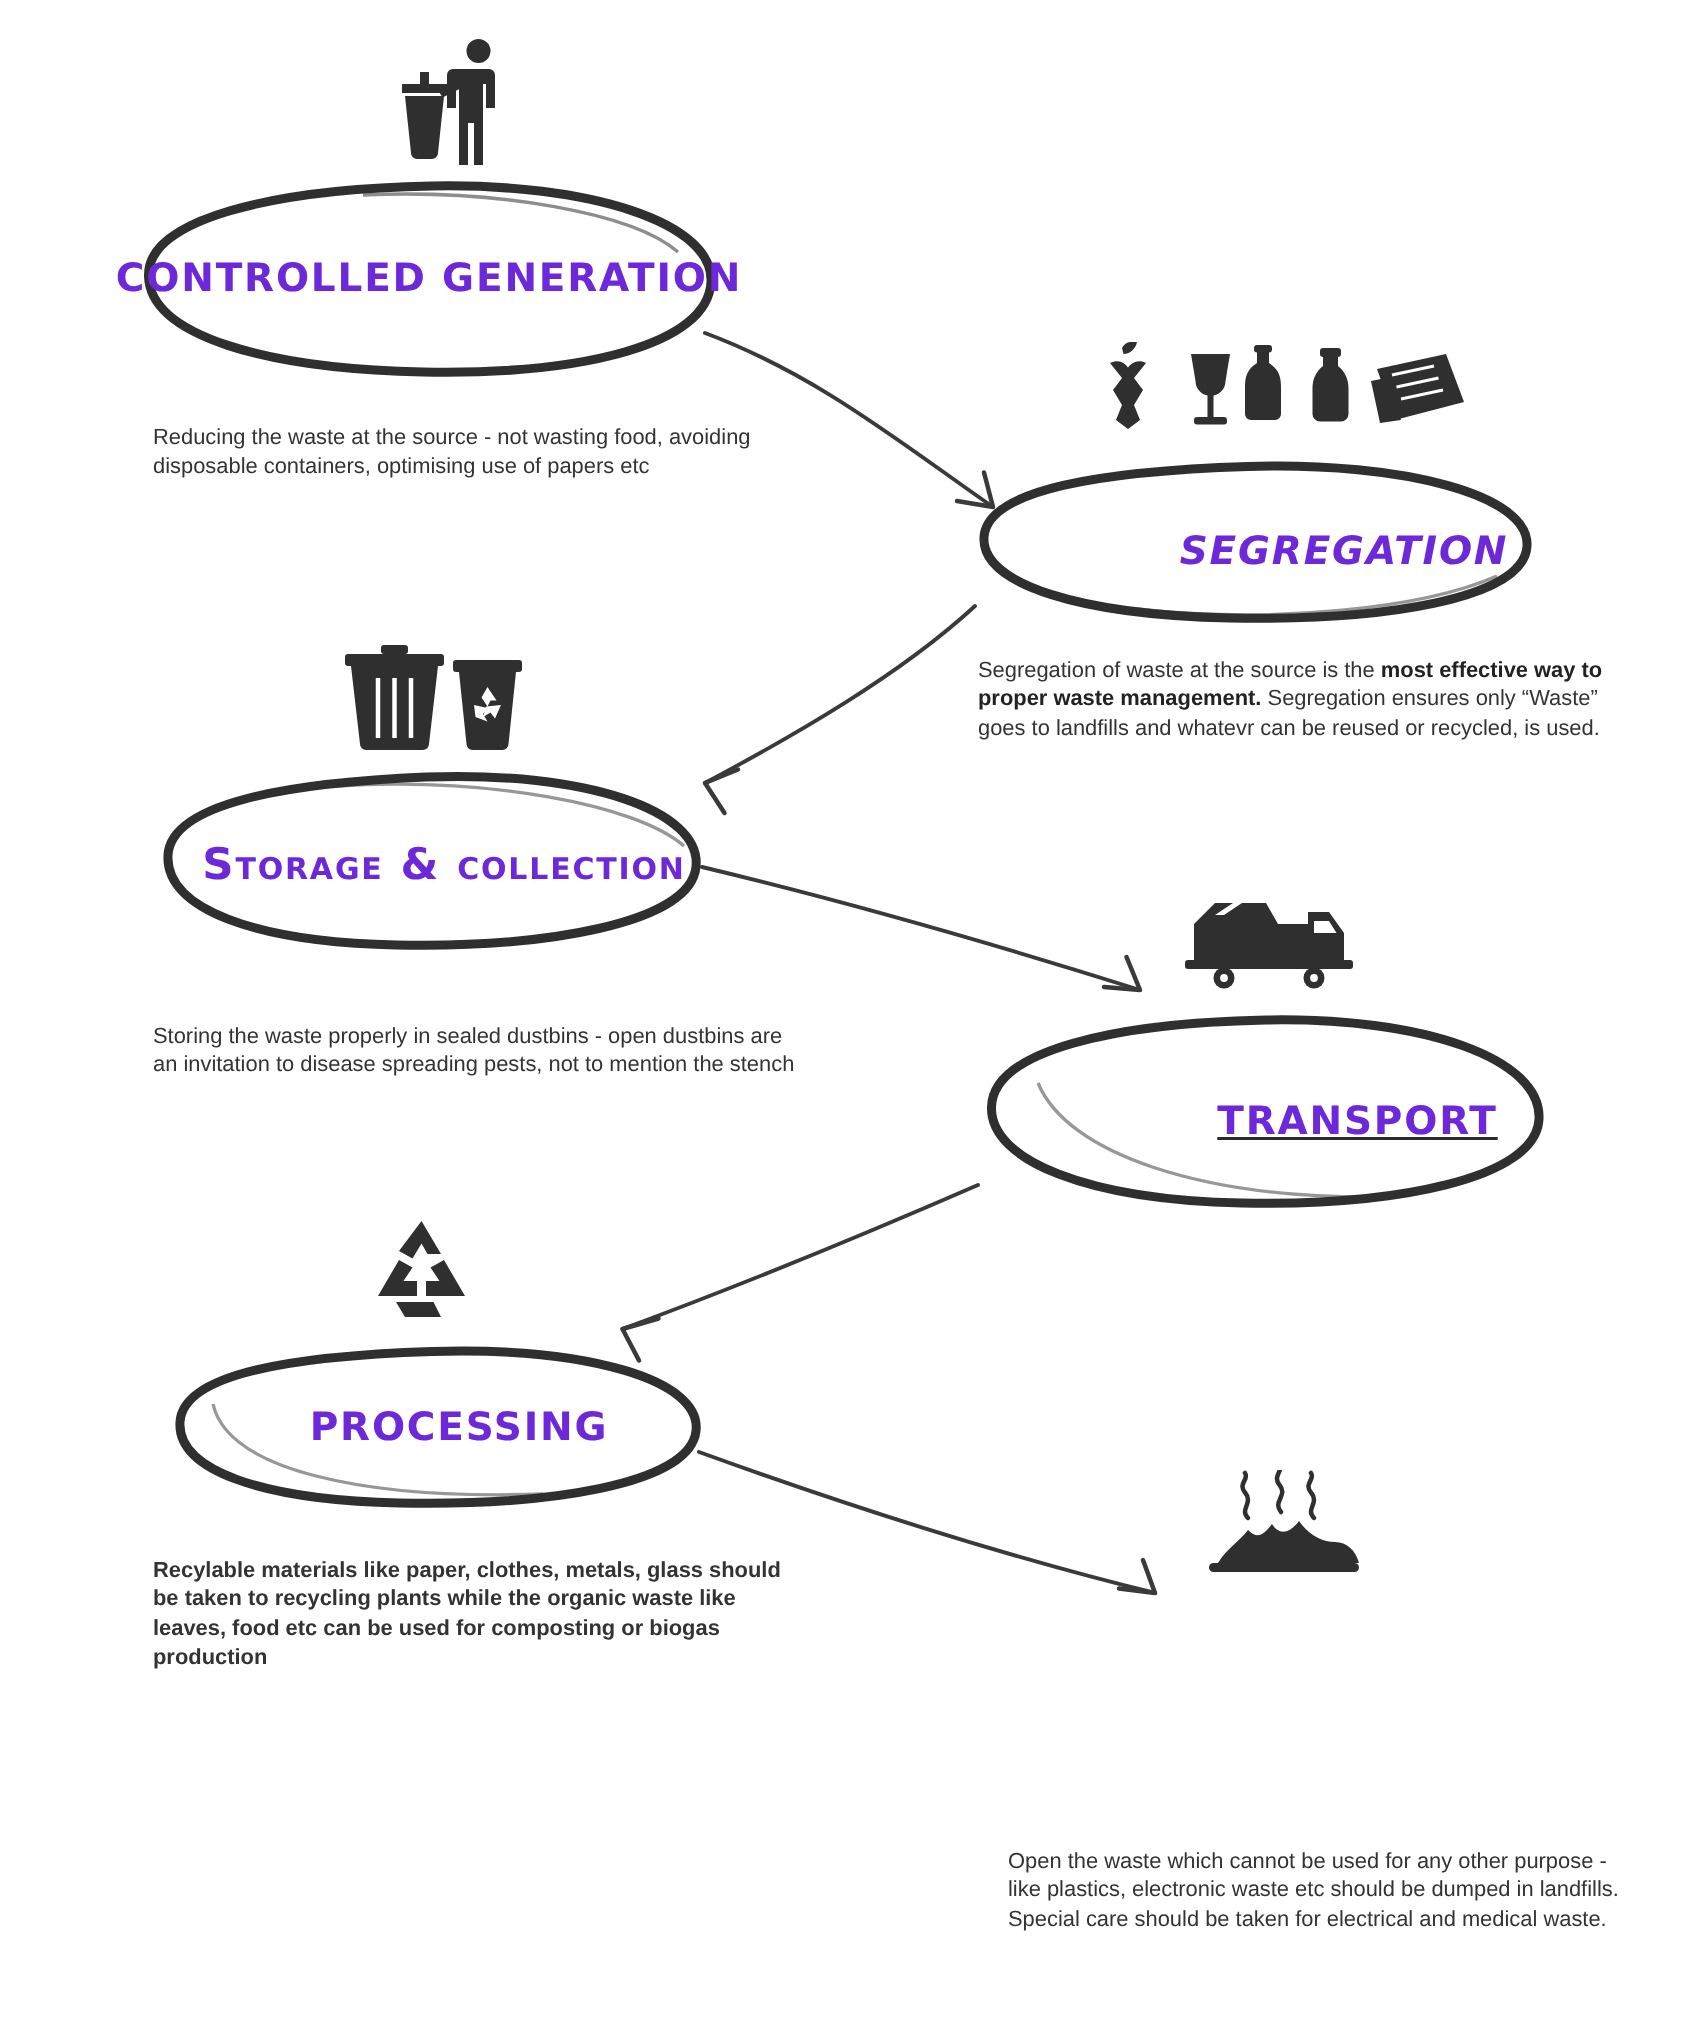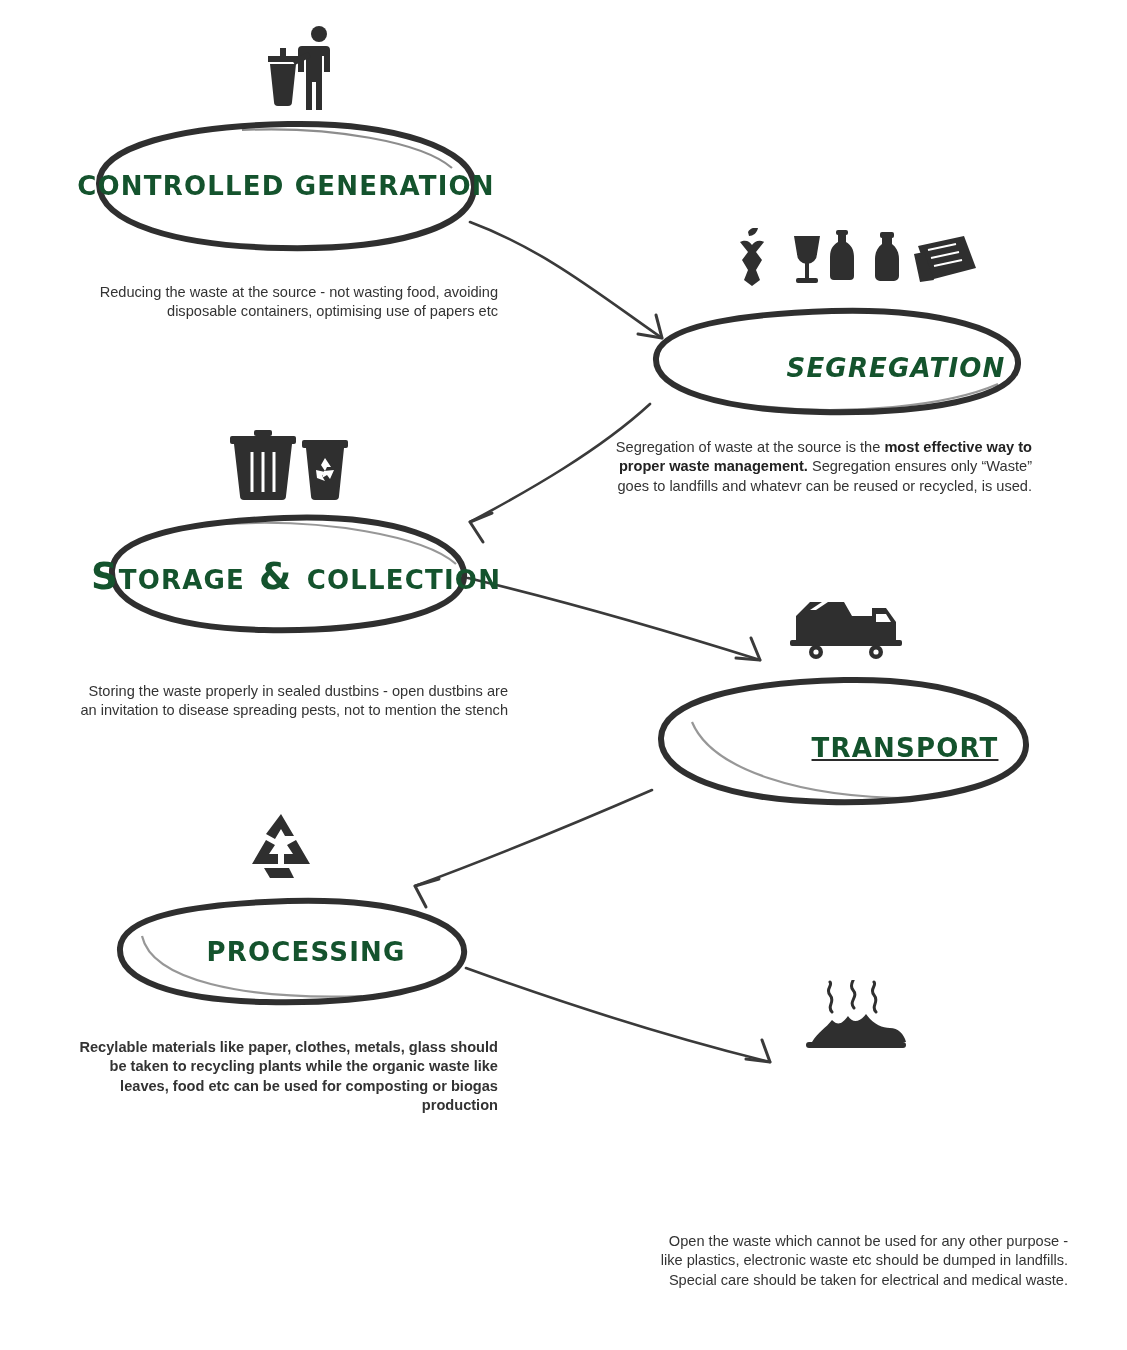--- a/index.html
+++ b/index.html
@@ -41,33 +41,34 @@
     height: 100%;
   }
   .node-label {
     position: relative;
     z-index: 2;
     font-family: "DejaVu Sans", sans-serif;
     font-weight: 600;
     letter-spacing: 1.2px;
     font-size: 26px;
     text-transform: uppercase;
-    color: #14532d;
+    color: #6d28d9;
     text-align: center;
     white-space: nowrap;
   }
   .node-label.small-caps {
     text-transform: none;
   }
   .desc {
     position: absolute;
     font-size: 14.6px;
     line-height: 1.32;
-    text-align: right;
+    text-align: left;
     color: #333;
+    margin-left: 24px;
   }
   .desc b {
     font-weight: 700;
     color: #222;
   }
   .icon {
     position: absolute;
   }
   .icon svg { display: block; }
 </style>
@@ -144,21 +145,21 @@
       </g>
     </svg>
   </div>
   <div class="node" style="left:648px; top:306px; width:376px; height:112px;font-style:italic;">
     <svg class="blob" viewBox="0 0 376 112" preserveAspectRatio="none">
       <path d="M184 5 C288 2 372 24 370 58 C368 94 272 108 172 106 C74 104 6 84 8 52 C10 20 88 8 184 5 Z" fill="none" stroke="#2f2f2f" stroke-width="6" stroke-linecap="round"></path>
       <path d="M110 100 C200 110 300 100 350 78" fill="none" stroke="#2f2f2f" stroke-width="2.2" opacity="0.5"></path>
     </svg>
     <div class="node-label" style="transform:translate(60px,6px);">Segregation</div>
   </div>
-  <div class="desc" style="left:612px; top:438px; width:420px;">
+  <div class="desc" style="left:628px; top:438px; width:420px;">
     <span>Segregation of waste at the source is the </span><b>most effective way to proper waste management.</b><span> Segregation ensures only “Waste” goes to landfills and whatevr can be reused or recycled, is used.</span>
   </div>
 
   <div class="icon" style="left:228px; top:430px; width:120px; height:70px;">
     <svg viewBox="0 0 120 70" width="120" height="70">
       <g fill="#2f2f2f">
 
         <path d="M6 14 h58 l-6 52 a4 4 0 0 1 -4 4 H16 a4 4 0 0 1 -4 -4z"></path>
         <rect x="2" y="6" width="66" height="8" rx="2"></rect>
         <rect x="26" y="0" width="18" height="6" rx="2"></rect>
@@ -176,21 +177,21 @@
           <path d="M88 40 l9 2 -3 4 3 5 -8 -3z"></path>
         </g>
       </g>
     </svg>
   </div>
   <div class="node" style="left:104px; top:512px; width:368px; height:124px;">
     <svg class="blob" viewBox="0 0 368 124" preserveAspectRatio="none">
       <path d="M180 6 C286 2 364 28 360 66 C356 104 258 120 160 118 C66 116 6 94 8 58 C10 24 84 10 180 6 Z" fill="none" stroke="#2f2f2f" stroke-width="6" stroke-linecap="round"></path>
       <path d="M120 12 C220 6 320 24 352 52" fill="none" stroke="#2f2f2f" stroke-width="2.2" opacity="0.5"></path>
     </svg>
-    <div class="node-label small-caps" style="font-variant:small-caps; font-size:37px; transform:translate(8px,2px);">Storage &amp; collection</div>
+    <div class="node-label small-caps" style="font-variant:small-caps; font-size:29px; transform:translate(8px,2px);">Storage &amp; collection</div>
   </div>
   <div class="desc" style="left:78px; top:682px; width:430px;">Storing the waste properly in sealed dustbins - open dustbins are an invitation to disease spreading pests, not to mention the stench</div>
 
   <div class="icon" style="left:790px; top:596px; width:120px; height:64px;">
     <svg viewBox="0 0 120 64" width="120" height="64">
       <g fill="#2f2f2f">
         <path d="M6 20 l14 -14 h34 l8 14 h20 l10 0 v24 H6z"></path>
         <path d="M82 12 h14 l10 14 v18 h-24z"></path>
         <rect x="0" y="44" width="112" height="6" rx="2"></rect>
         <circle cx="26" cy="56" r="7"></circle>

